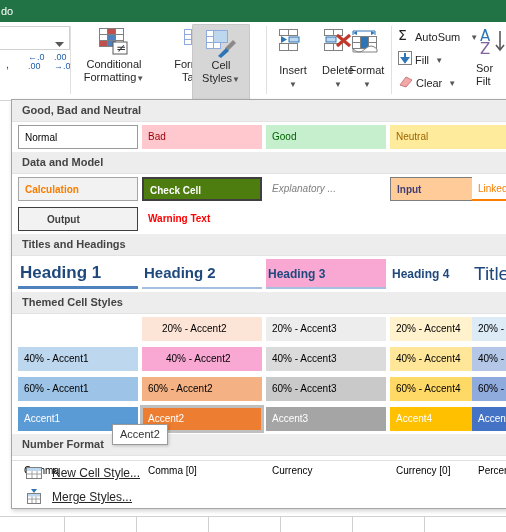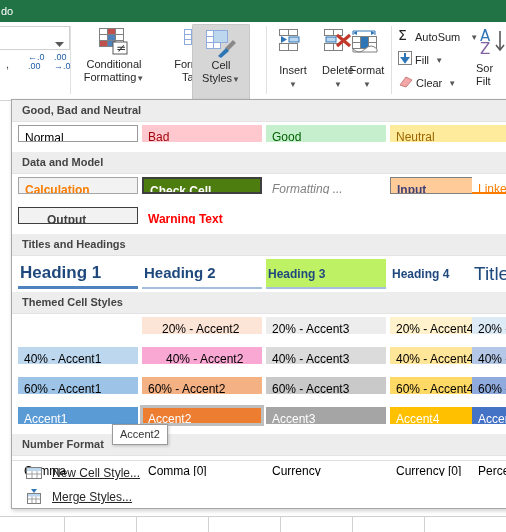--- a/index.html
+++ b/index.html
@@ -66,42 +66,42 @@
     box-shadow:1px 2px 4px rgba(0,0,0,.18);
     overflow:hidden;
   }
   .grp-head{
     height:21px;background:#ededed;color:#444;
     font-size:11px;font-weight:bold;line-height:21px;padding-left:10px;
     border-bottom:1px solid #e3e3e3;
   }
   .row{position:relative;height:30px;}
   .cellbtn{
-    position:absolute;top:3px;width:120px;height:17px;
-    font-size:12px;line-height:24px;padding:0 0 0 6px;
+    position:absolute;top:3px;width:120px;height:24px;
+    font-size:10px;line-height:24px;padding:0 0 0 6px;
     box-sizing:border-box;white-space:nowrap;overflow:hidden;
   }
   .c0{left:6px}.c1{left:130px}.c2{left:254px}.c3{left:378px}.c4{left:460px}
 
   
   .s-normal{background:#fff;border:1px solid #9a9a9a;color:#000;}
   .s-bad{background:#ffc7ce;color:#9c0006;}
   .s-good{background:#c6efce;color:#006100;}
   .s-neutral{background:#ffeb9c;color:#9c6500;}
   .s-calc{background:#f2f2f2;border:1px solid #a5a5a5;color:#fa7d00;font-weight:bold;}
   .s-check{background:#4d7c0f;border:2px solid #3f3f3f;color:#ffffff;font-weight:bold;}
   .s-expl{background:#fff;color:#7f7f7f;font-style:italic;}
   .s-input{background:#ffcc99;border:1px solid #7f7f7f;color:#3f3f76;font-weight:bold;}
   .s-linked{background:#fff;color:#fa7d00;border-bottom:2px double #fa7d00;}
   .s-output{background:#f2f2f2;border:1px solid #3f3f3f;color:#3f3f3f;font-weight:bold;padding-left:28px;}
   .s-warn{background:#fff;color:#ff0000;font-weight:bold;}
 
   .s-h1{color:#1f497d;font-size:17px;font-weight:bold;border-bottom:3px solid #4f81bd;background:#fff;}
   .s-h2{color:#1f497d;font-size:15px;font-weight:bold;border-bottom:2px solid #a7bfde;background:#fff;}
-  .s-h3{color:#1f497d;font-size:12px;font-weight:bold;border-bottom:2px solid #a7bfde;background:#bef264;}
+  .s-h3{color:#1f497d;font-size:12px;font-weight:bold;border-bottom:2px solid #a7bfde;background:#f9a8d4;}
   .s-h4{color:#1f497d;font-size:12px;font-weight:bold;background:#fff;}
   .s-title{color:#1f497d;font-size:19px;font-weight:normal;background:#fff;}
 
   .s-num{background:#fff;color:#000;}
 
   
   .hovered{outline:3px solid #bfbfbf;outline-offset:-1px;}
 
   #tooltip{
     position:absolute;left:112px;top:424px;
@@ -340,21 +340,21 @@
     <div class="cellbtn c0 s-normal">Normal</div>
     <div class="cellbtn c1 s-bad">Bad</div>
     <div class="cellbtn c2 s-good">Good</div>
     <div class="cellbtn c3 s-neutral">Neutral</div>
   </div>
 
   <div class="grp-head">Data and Model</div>
   <div class="row">
     <div class="cellbtn c0 s-calc">Calculation</div>
     <div class="cellbtn c1 s-check">Check Cell</div>
-    <div class="cellbtn c2 s-expl">Formatting ...</div>
+    <div class="cellbtn c2 s-expl">Explanatory ...</div>
     <div class="cellbtn c3 s-input">Input</div>
     <div class="cellbtn c4 s-linked">Linked Cell</div>
   </div>
   <div class="row">
     <div class="cellbtn c0 s-output">Output</div>
     <div class="cellbtn c1 s-warn">Warning Text</div>
   </div>
 
   <div class="grp-head">Titles and Headings</div>
   <div class="row" style="height:36px">

